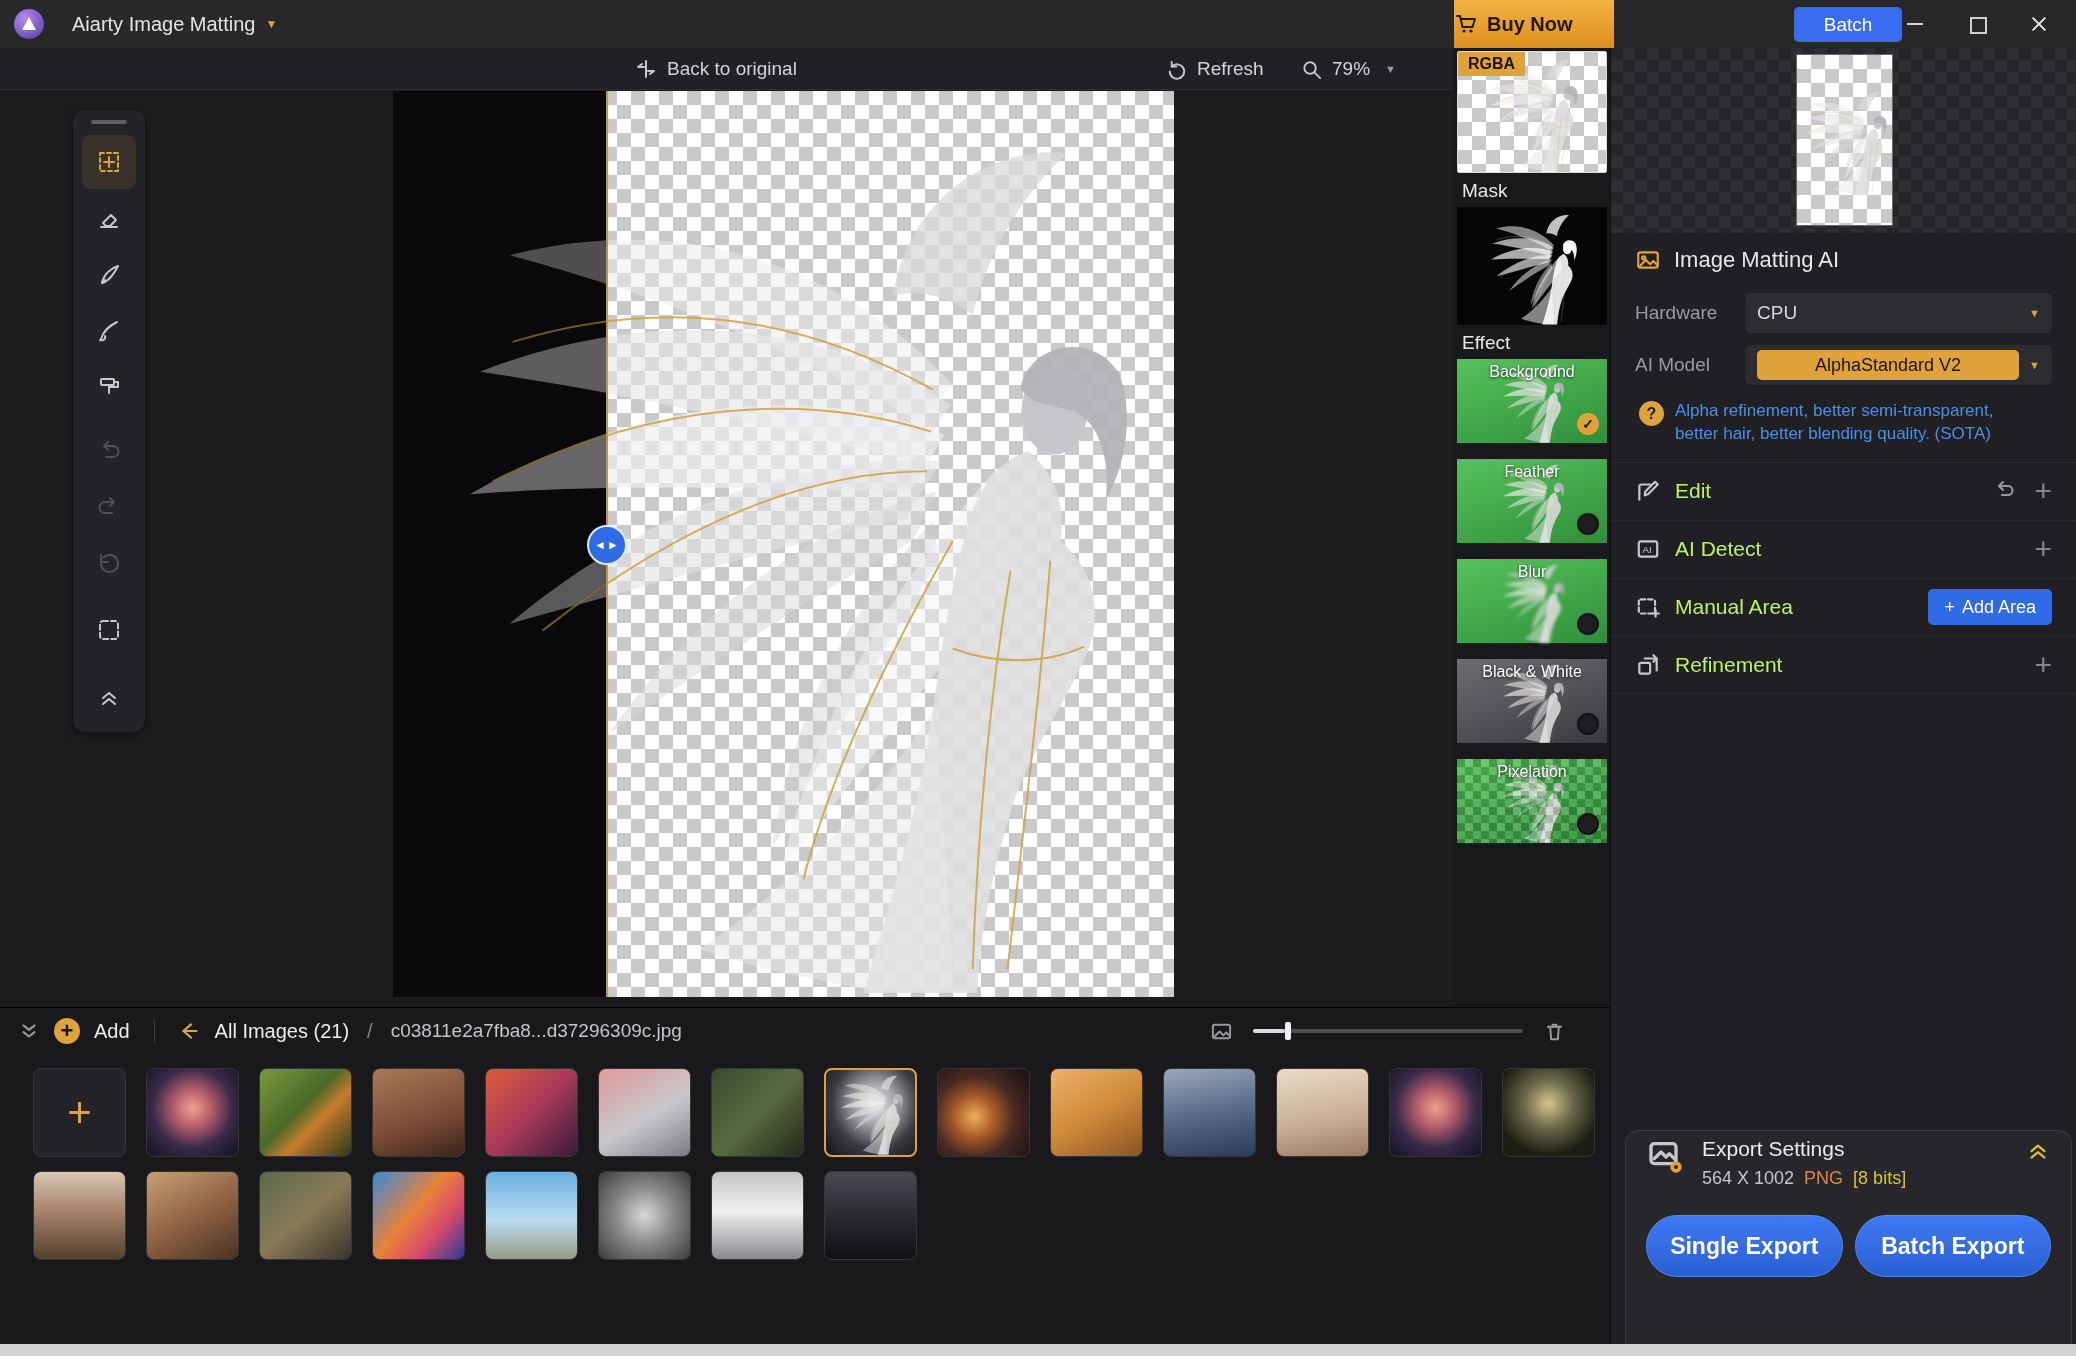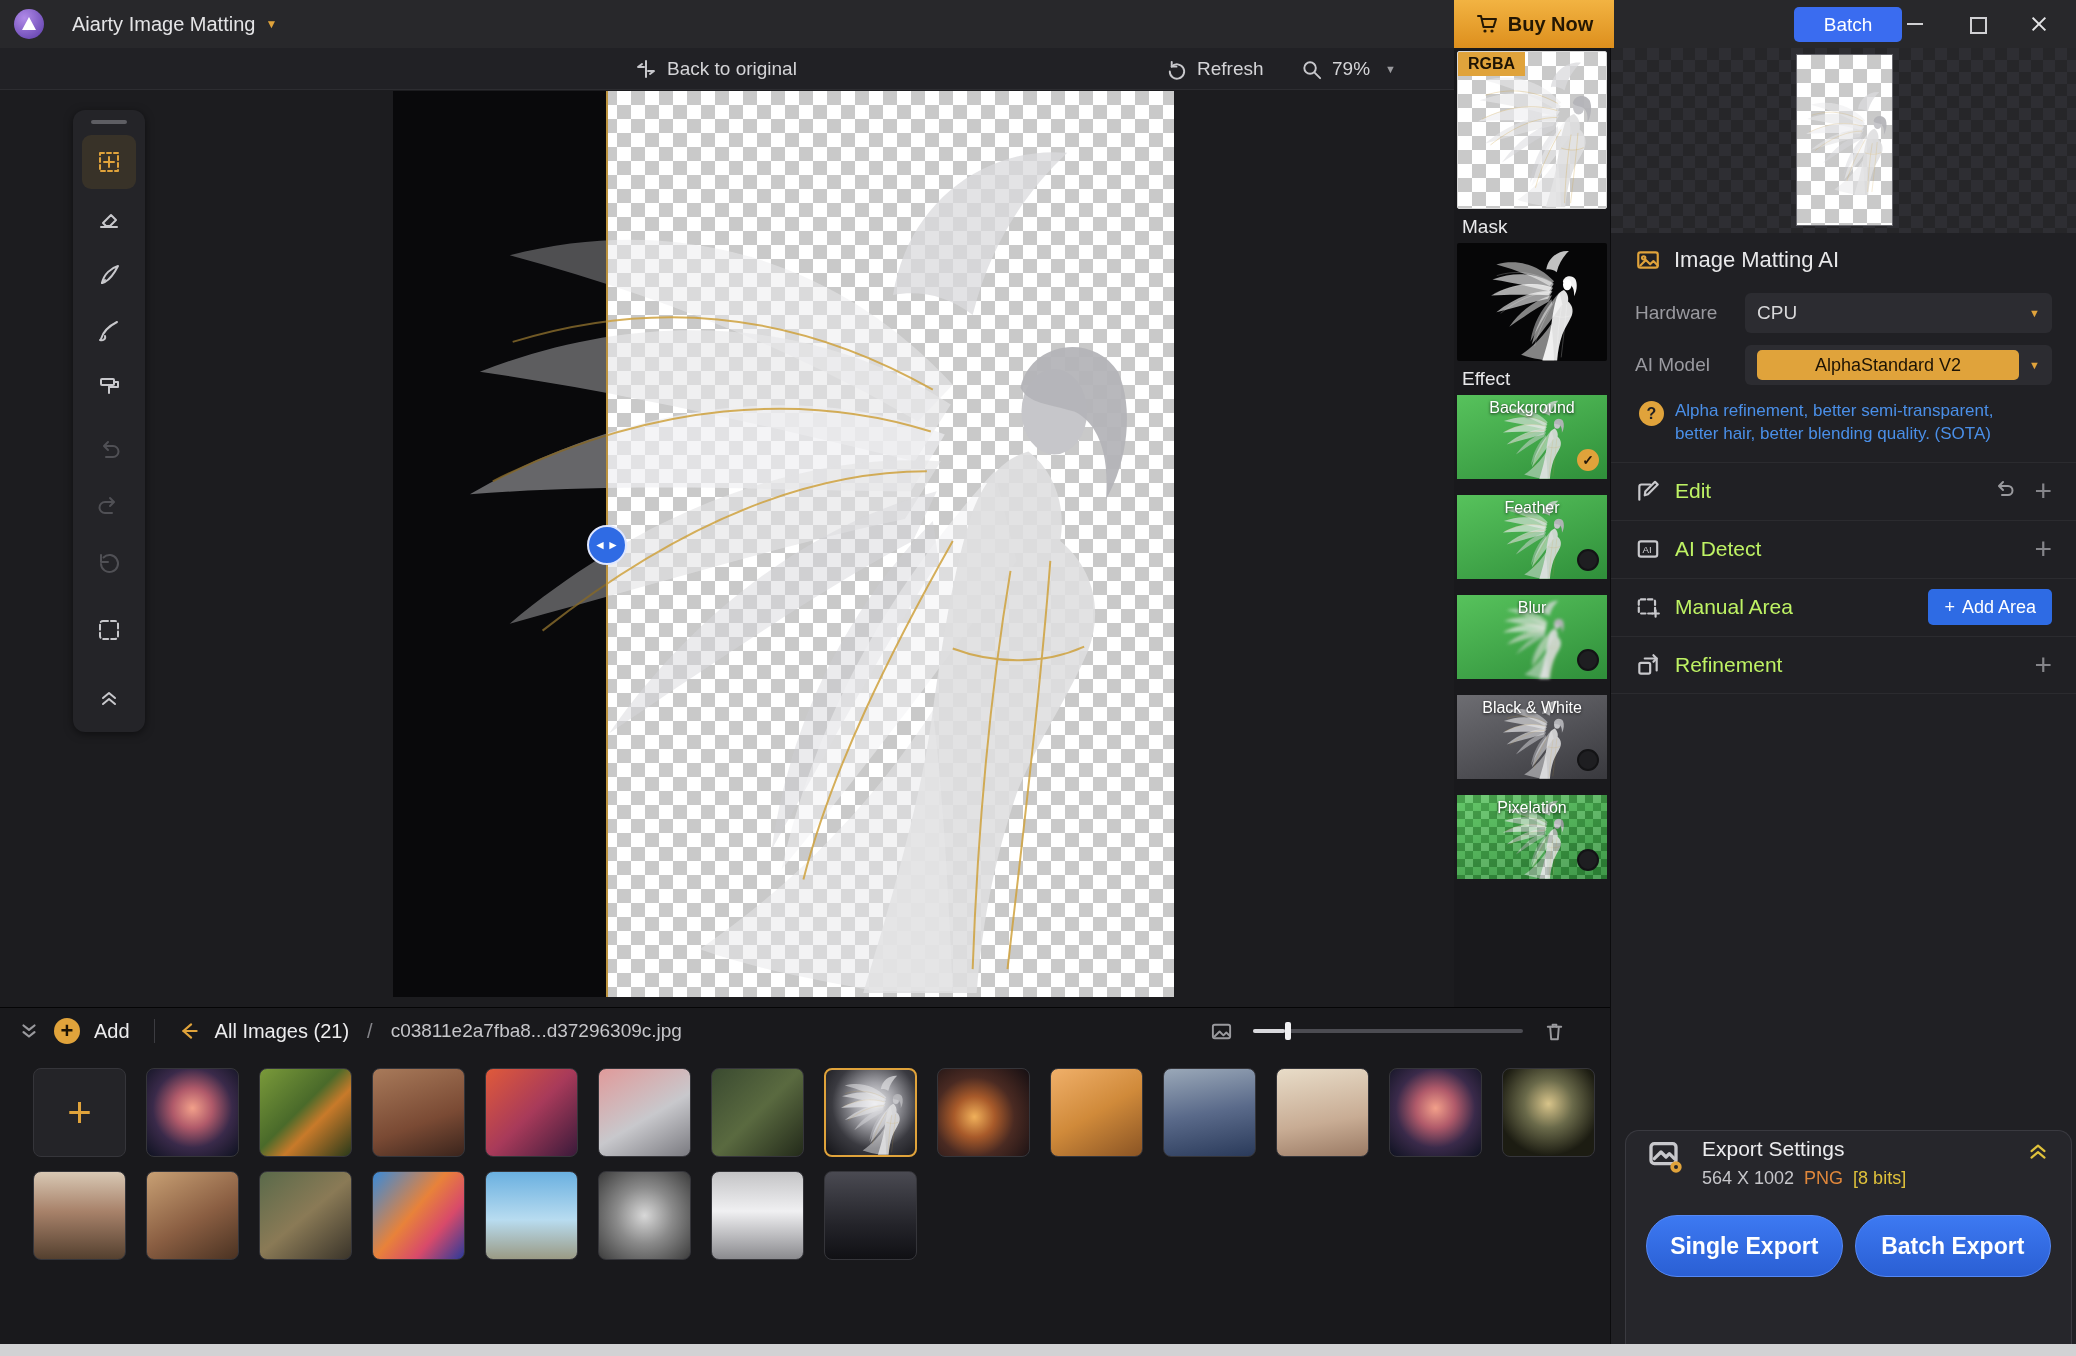--- a/index.html
+++ b/index.html
@@ -6,21 +6,21 @@
   html,body{width:2076px;height:1356px;overflow:hidden;background:#141416;
     font-family:"Liberation Sans",sans-serif;color:#d8d8da;-webkit-font-smoothing:antialiased}
   .app{position:absolute;inset:0}
 
   
   .titlebar{position:absolute;left:0;top:0;width:2076px;height:48px;background:#28282b;display:flex;align-items:center;z-index:50}
   .logo{width:30px;height:30px;border-radius:50%;background:radial-gradient(circle at 35% 30%,#b08ae8,#5a3aa8);margin-left:14px;position:relative;flex:none}
   .logo::after{content:"";position:absolute;left:8px;top:8px;border-left:7px solid transparent;border-right:7px solid transparent;border-bottom:13px solid #fff}
   .app-title{margin-left:28px;font-size:20px;color:#e4e4e6}
   .title-chev{margin-left:10px;color:#e0a33b;font-size:12px;cursor:pointer}
-  .buy-now{position:absolute;left:1454px;top:0;width:160px;height:48px;display:flex;align-items:center;justify-content:center;gap:9px;
+  .buy-now{position:absolute;left:1454px;top:0;width:160px;height:48px;display:flex;align-items:center;gap:9px;
     background:linear-gradient(180deg,#f2b342,#dd8f1d);color:#241703;font-size:20px;font-weight:bold;cursor:pointer}
   .home-btn{position:absolute;left:1794px;top:7px;width:108px;height:35px;border-radius:5px;background:#3a6cf0;color:#fff;
     font-size:19px;display:flex;align-items:center;justify-content:center;cursor:pointer}
   .win-controls{position:absolute;right:0;top:0;height:48px;display:flex;align-items:center;gap:44px;padding:0 28px}
   .wc{width:18px;height:18px;position:relative;cursor:pointer}
   .wc-min::after{content:"";position:absolute;left:1px;top:8px;width:16px;height:2px;background:#d0d0d3}
   .wc-max::after{content:"";position:absolute;left:2px;top:2px;width:13px;height:13px;border:2px solid #d0d0d3}
   .wc-close::before,.wc-close::after{content:"";position:absolute;left:0;top:8px;width:18px;height:2px;background:#e4e4e6}
   .wc-close::before{transform:rotate(45deg)}.wc-close::after{transform:rotate(-45deg)}
 
@@ -49,21 +49,21 @@
   .tb-btn{width:54px;height:54px;border-radius:9px;display:flex;align-items:center;justify-content:center;cursor:pointer;margin:1px 0}
   .tb-btn.active{background:#383228}
   .tb-btn svg{stroke:#c8c8cc;fill:none;stroke-width:2;stroke-linecap:round;stroke-linejoin:round}
   .tb-btn.active svg{stroke:#e0a33b}
   .tb-btn.disabled svg{stroke:#505055}
   .tb-gap{height:10px}
 
   
   .preview-col{position:absolute;left:1454px;top:48px;width:156px;height:959px;background:#19191c;padding:3px;display:flex;flex-direction:column;z-index:10}
   .pv-thumb{position:relative;width:150px;border-radius:2px;overflow:hidden;cursor:pointer}
-  .pv-rgba{height:158px;border:1px solid #d8d8d8}
+  .pv-rgba{height:122px;border:1px solid #d8d8d8}
   .pv-mask{height:118px;background:#060607}
   .pv-label{font-size:19px;color:#e8e8ea;padding:7px 5px 5px}
   .pv-tab{position:absolute;left:0;top:0;background:#e0a33b;color:#1d1304;font-size:16px;font-weight:bold;padding:3px 10px;z-index:3}
   .fx{height:84px;margin-bottom:16px;position:relative}
   .fx-label{position:absolute;top:4px;left:0;width:100%;text-align:center;font-size:16px;color:#fff;
     text-shadow:0 1px 3px rgba(0,0,0,.8);z-index:3}
   .fx-green{background:linear-gradient(160deg,#57c25c,#2f8f3a)}
   .fx-bw{background:linear-gradient(160deg,#6d6d72,#39393e)}
   .pv-thumb svg,.fx svg{position:absolute;inset:0;width:100%;height:100%}
   .mask-fill{filter:grayscale(1) brightness(4)}

